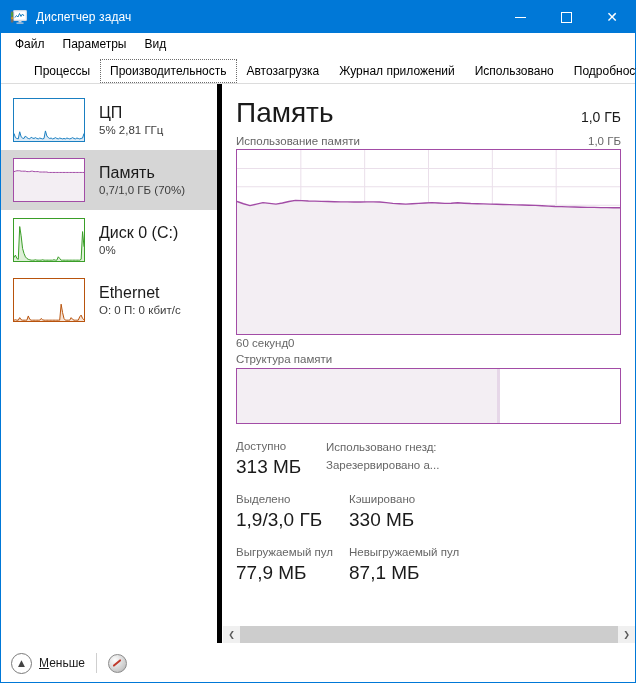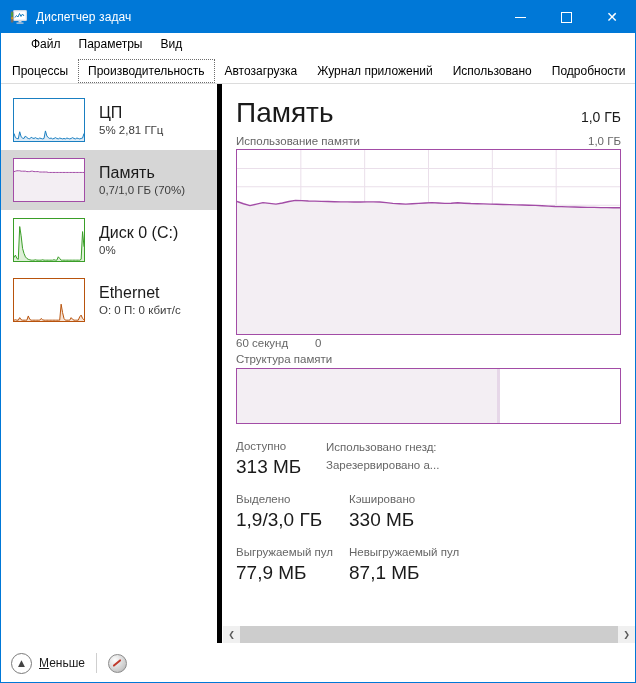--- a/index.html
+++ b/index.html
@@ -69,39 +69,39 @@
     width: 11px; height: 11px; border: 1px solid #fff; box-sizing: border-box; display:block;
   }
   .glyph-close {
     font-size: 14px; line-height: 14px; font-family: "DejaVu Sans", sans-serif;
   }
   
   .menubar {
     height: 23px;
     display: flex;
     align-items: center;
-    padding-left: 22px;
+    padding-left: 6px;
     flex: 0 0 auto;
     background: #ffffff;
   }
   .menu-item {
     font-size: 12px;
     color: #000;
     padding: 2px 8px 3px 8px;
     margin-right: 2px;
     white-space: nowrap;
   }
   
   .tabstrip {
     height: 27px;
     display: flex;
     align-items: flex-end;
     position: relative;
     flex: 0 0 auto;
-    padding-left: 1px;
+    padding-left: 23px;
     border-bottom: 1px solid #dcdcdc;
     background: #ffffff;
   }
   .tab {
     font-size: 12px;
     color: #000;
     padding: 4px 9px 5px 9px;
     white-space: nowrap;
     line-height: 15px;
     box-sizing: border-box;
@@ -204,21 +204,20 @@
     height: 186px;
     position: relative;
     box-sizing: border-box;
     background: #ffffff;
     overflow: hidden;
   }
   .graph-box svg { display: block; width: 100%; height: 100%; }
   .axis-row {
     display: flex;
     margin-top: 2px;
-    gap: 27px;
   }
   .axis-label {
     font-size: 11.5px;
     color: #666666;
   }
   .comp-label {
     font-size: 11.5px;
     color: #666666;
     margin-top: 4px;
     margin-bottom: 3px;

